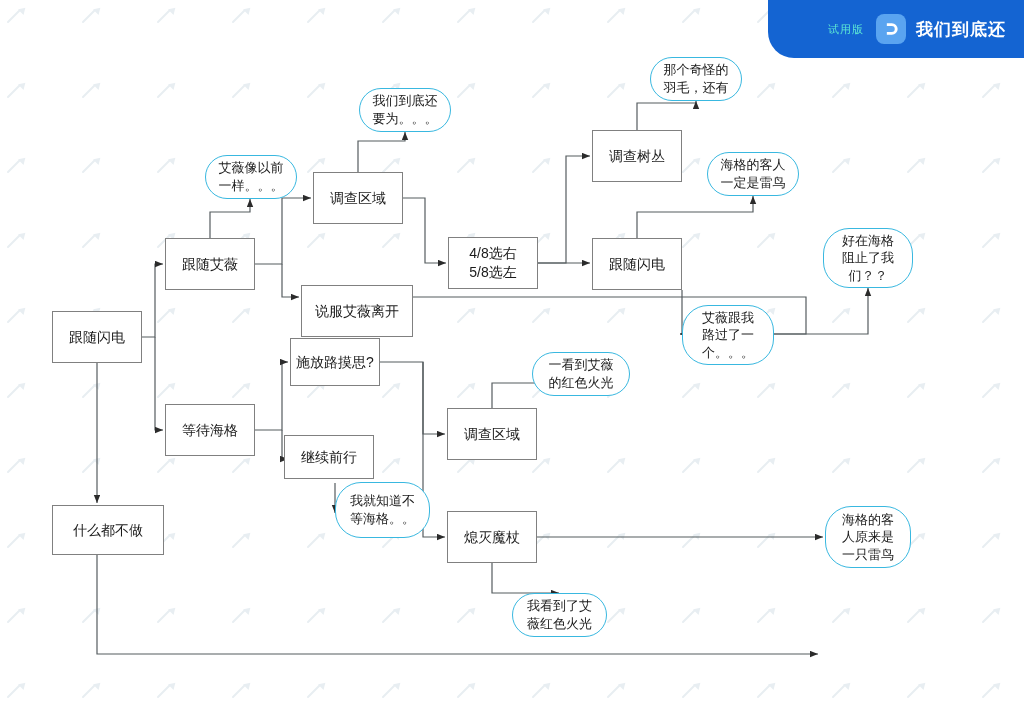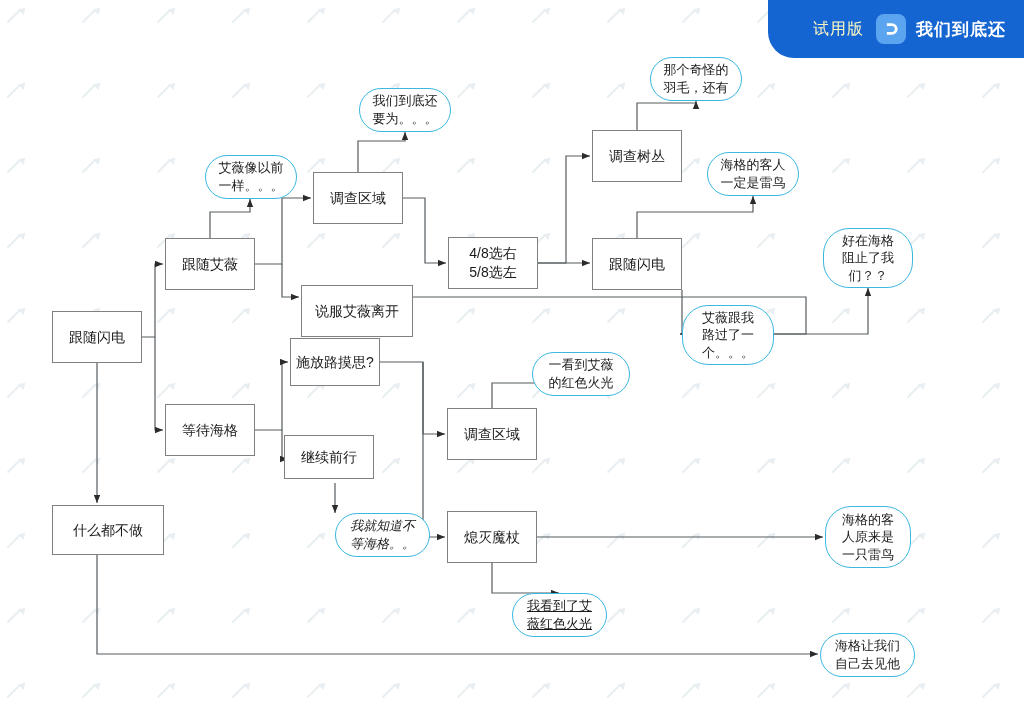--- a/index.html
+++ b/index.html
@@ -72,22 +72,22 @@
     height: 58px;
     background: #1464d2;
     border-bottom-left-radius: 26px;
     display: flex;
     align-items: center;
     justify-content: flex-end;
     padding-right: 18px;
     box-sizing: border-box;
   }
   #banner .trial {
-    color: #fef9c3;
-    font-size: 16px;
+    color: #5eead4;
+    font-size: 11px;
     margin-right: 12px;
     letter-spacing: 1px;
     margin-left: 25px;
   }
   #banner .logo-box {
     width: 30px;
     height: 30px;
     border-radius: 8px;
     background: #5aa4f0;
     display: flex;
@@ -201,29 +201,27 @@
   <div class="bubble" style="left:707px;top:152px;width:92px;height:44px;">海格的客人
 一定是雷鸟</div>
   <div class="bubble" style="left:823px;top:228px;width:90px;height:60px;">好在海格
 阻止了我
 们？？</div>
   <div class="bubble" style="left:682px;top:305px;width:92px;height:60px;">艾薇跟我
 路过了一
 个。。。</div>
   <div class="bubble" style="left:532px;top:352px;width:98px;height:44px;">一看到艾薇
 的红色火光</div>
-  <div class="bubble" style="left:335px;top:513px;width:95px;height:44px;font-style:italic;">我就知道不
+  <div class="bubble" style="left:335px;top:482px;width:95px;height:56px;">我就知道不
 等海格。。</div>
-  <div class="bubble" style="left:512px;top:593px;width:95px;height:44px;text-decoration:underline;">我看到了艾
+  <div class="bubble" style="left:512px;top:593px;width:95px;height:44px;">我看到了艾
 薇红色火光</div>
   <div class="bubble" style="left:825px;top:506px;width:86px;height:62px;">海格的客
 人原来是
 一只雷鸟</div>
-  <div class="bubble" style="left:820px;top:633px;width:95px;height:44px;">海格让我们
-自己去见他</div>
 
   <div id="banner">
     <span class="trial">试用版</span>
     <span class="logo-box">
       <svg width="20" height="20" viewBox="0 0 24 24" xmlns="http://www.w3.org/2000/svg" aria-hidden="true">
         <path d="M7 5 L13 5 A7 7 0 0 1 13 19 L7 19 L7 15.5 L13 15.5 A3.5 3.5 0 0 0 13 8.5 L7 8.5 Z" fill="#ffffff"></path>
       </svg>
     </span>
     <span class="brand">我们到底还</span>
   </div>

